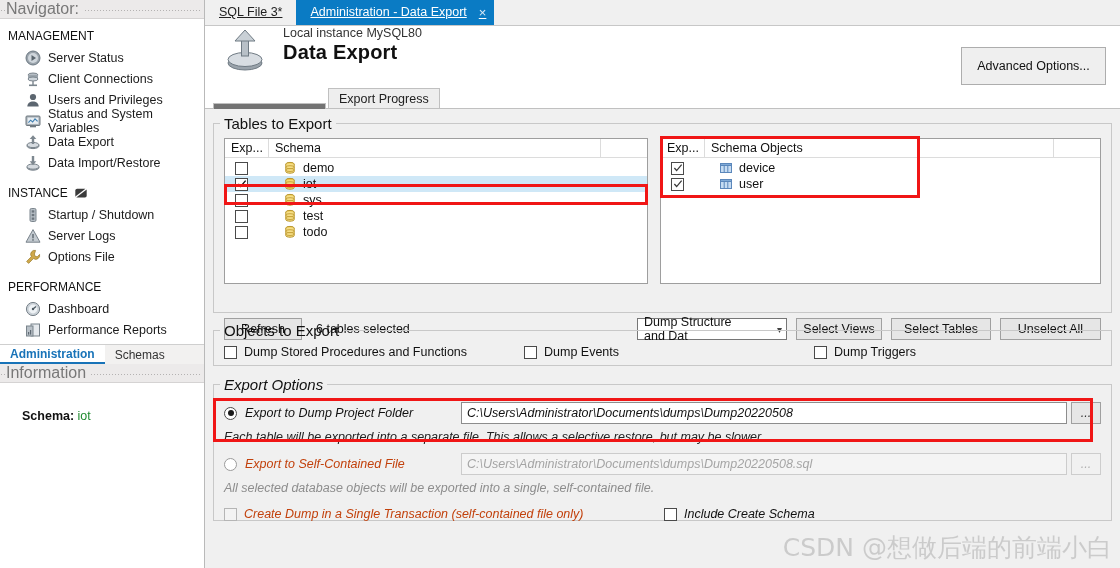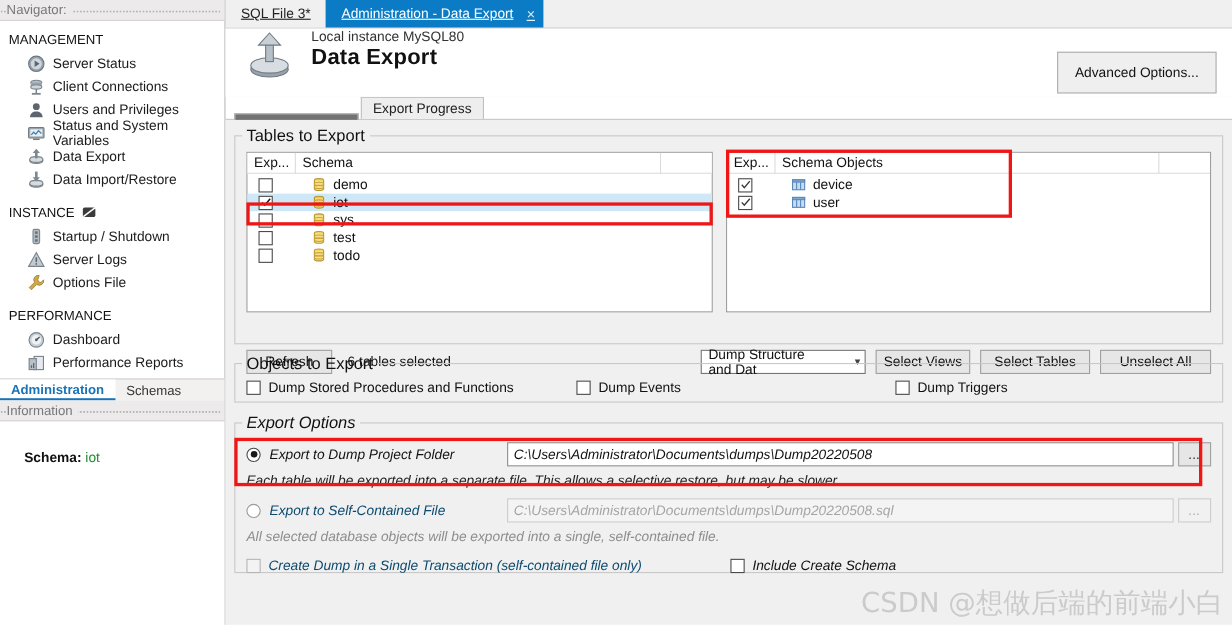--- a/index.html
+++ b/index.html
@@ -13,21 +13,21 @@
 
   
   #sidebar {
     width: 205px; height: 568px; background: #ffffff;
     border-right: 1px solid #b9b9b9; position: relative;
     display: flex; flex-direction: column;
   }
   .panel-caption {
     height: 19px; background: #eceaea; border-bottom: 1px solid #d5d3d3;
     display: flex; align-items: center; padding: 0 6px;
-    color: #787878; font-size: 12px; position: relative; overflow: hidden;
+    color: #787878; font-size: 16px; position: relative; overflow: hidden;
   }
   .panel-caption .cap-text { background: #eceaea; padding-right: 5px; z-index: 2; }
   .panel-caption .dots {
     position: absolute; left: 0; right: 4px; top: 0; bottom: 0;
     background-image: radial-gradient(circle, #b4b2b2 0.8px, transparent 0.9px);
     background-size: 3px 3px; background-position: 0 9px;
     background-repeat: repeat-x; z-index: 1;
   }
   #nav-scroll { flex: 1; overflow: hidden; padding-top: 6px; }
   .nav-group-title {
@@ -132,21 +132,21 @@
 
   
   #grp-export { height: 145px; font-style: italic; }
   .opt-row { display: flex; align-items: center; padding: 0 10px; margin-top: 9px; }
   .radio { width: 13px; height: 13px; border: 1px solid #4a4a4a; border-radius: 50%;
            background: #fff; display: inline-flex; align-items: center; justify-content: center;
            flex: 0 0 13px; }
   .radio .dot { width: 6px; height: 6px; border-radius: 50%; background: #1a1a1a; }
   .radio.dis { border-color: #9b9b9b; }
   .opt-label { margin-left: 8px; font-size: 12.5px; color: #111; width: 216px; }
-  .opt-label.dis { color: #0c4a6e; }
+  .opt-label.dis { color: #c2410c; }
   .pathin { flex: 1; height: 22px; background: #ffffff; border: 1px solid #8d8d8d;
             display: flex; align-items: center; padding: 0 5px; font-size: 12.5px; color: #111; }
   .pathin.dis { background: #f4f4f4; border-color: #cccccc; color: #a5a5a5; }
   .browse { width: 30px; height: 22px; margin-left: 4px; background: #e6e6e6;
             border: 1px solid #a0a0a0; font-size: 12.5px; color: #333; display: flex;
             align-items: center; justify-content: center; cursor: pointer; }
   .browse.dis { color: #b0b0b0; border-color: #cdcdcd; background: #f1f1f1; }
   .hint { font-size: 12.5px; color: #222; padding-left: 10px; margin-top: 6px; }
   .hint.dis { color: #8d8d8d; }
   .cbx.dis { border-color: #b5b5b5; background: #f3f3f3; }

